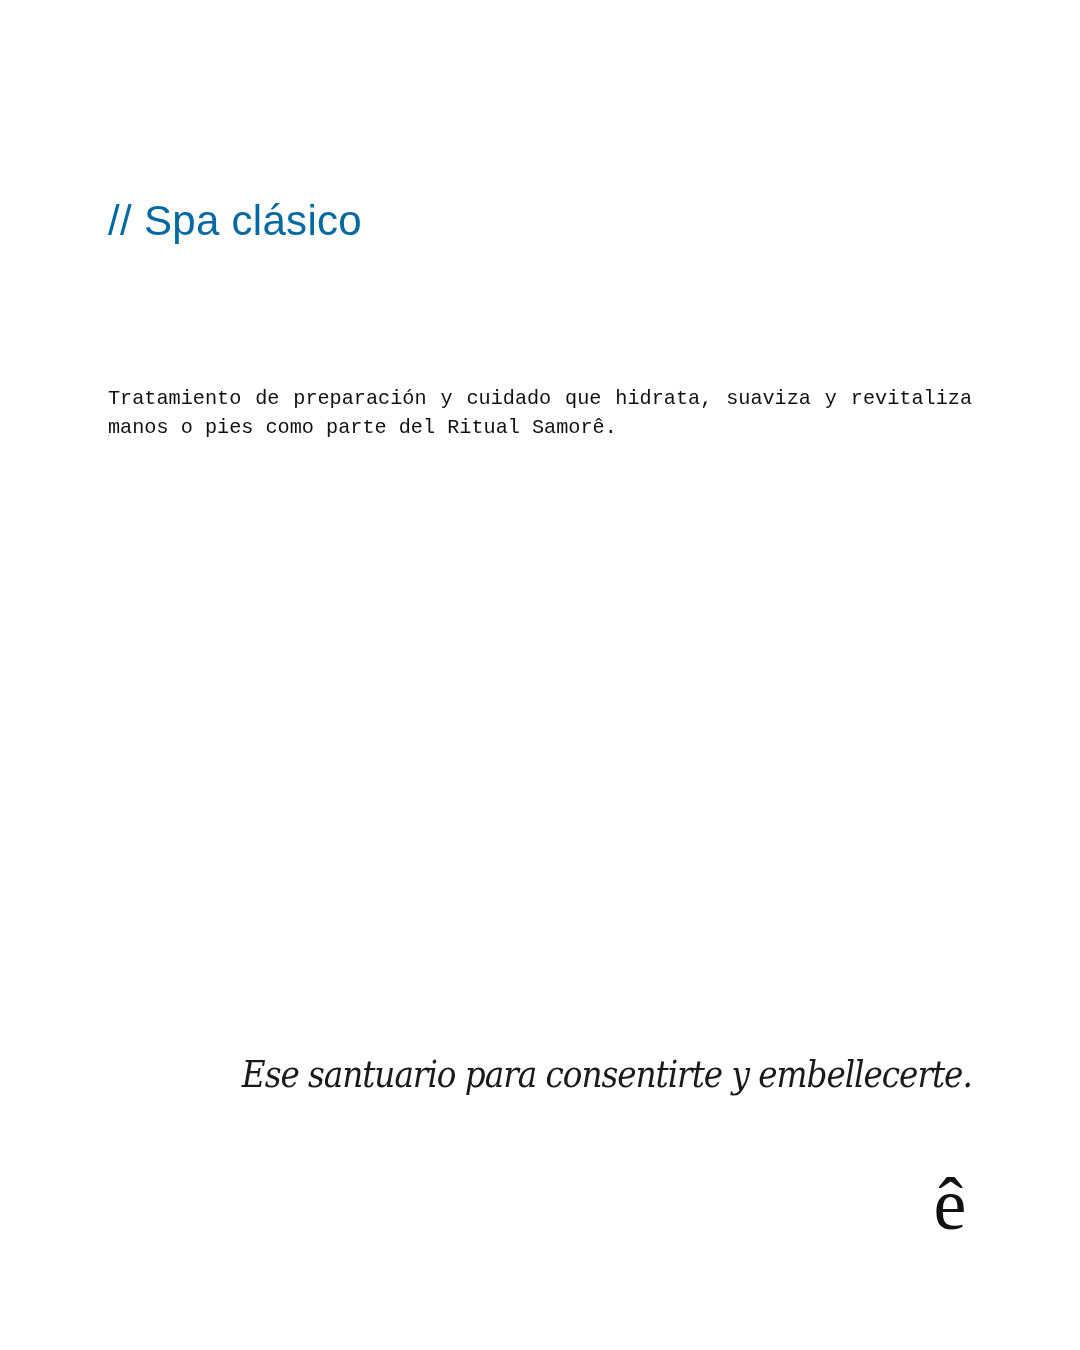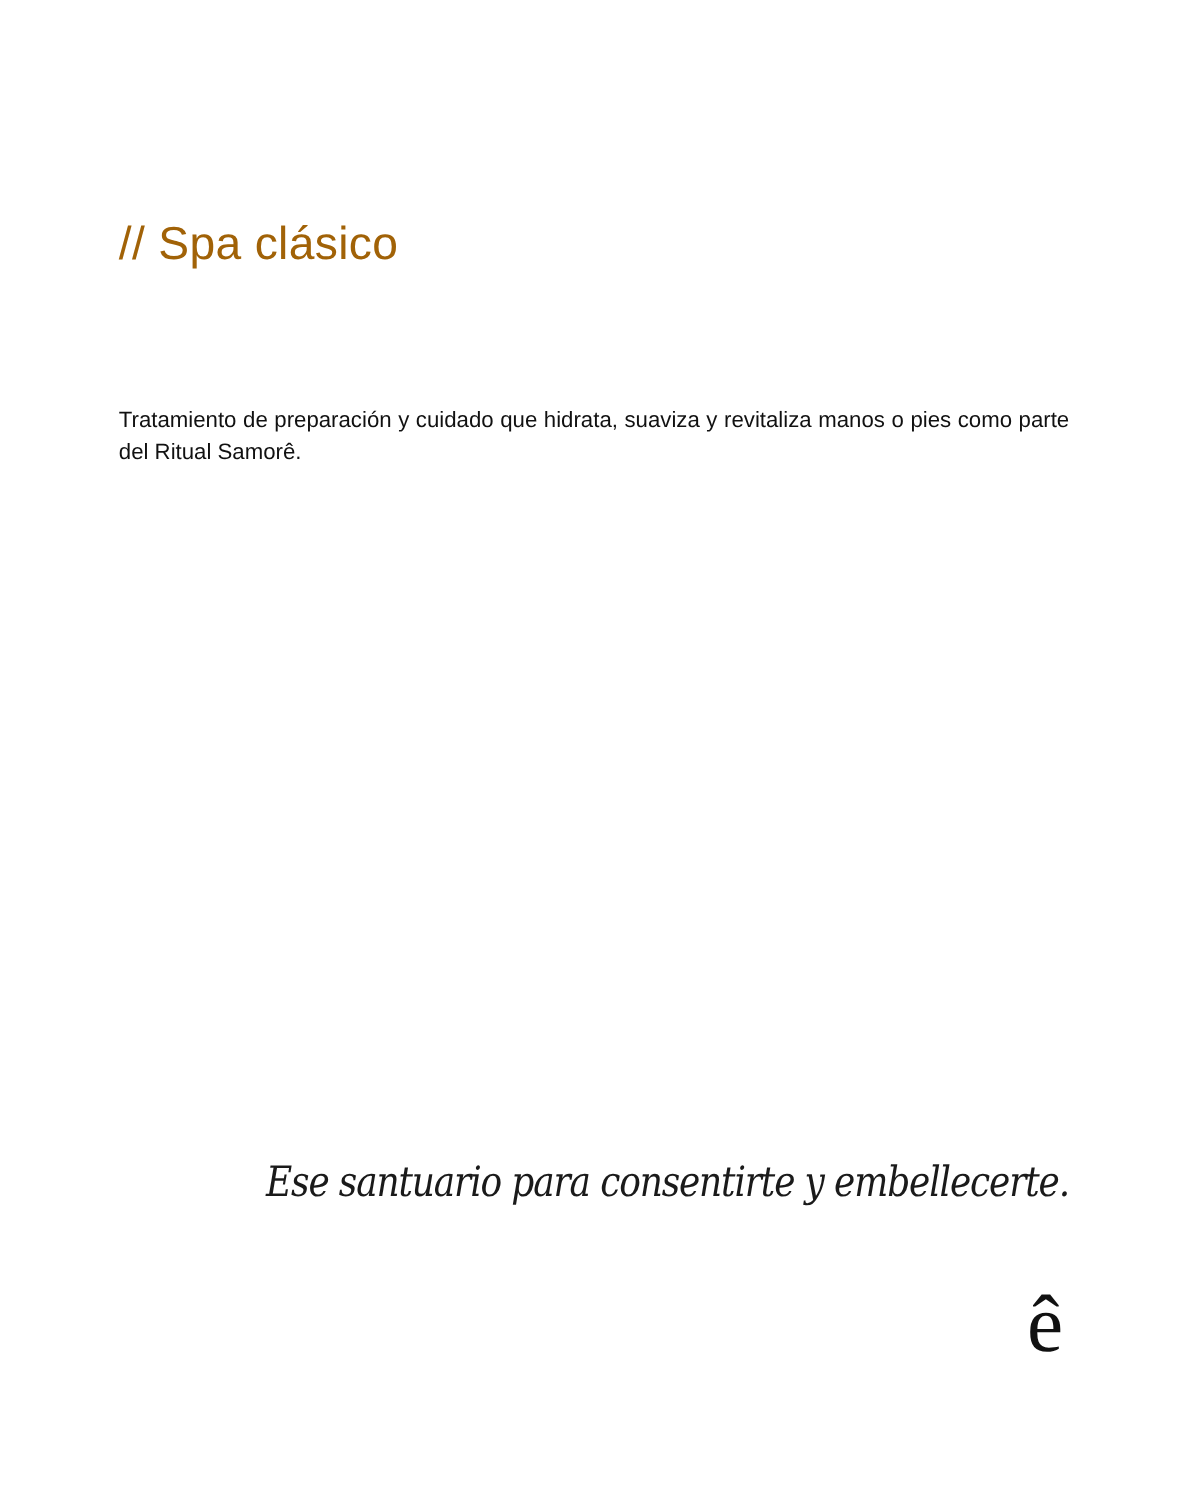--- a/index.html
+++ b/index.html
@@ -17,29 +17,29 @@
     .title {
       position: absolute;
       left: 108px;
       top: 192px;
       margin: 0;
       font-family: "Liberation Sans", "DejaVu Sans", sans-serif;
       font-weight: 400;
       font-size: 42px;
       line-height: 58px;
       letter-spacing: 0.3px;
-      color: #a16207;
+      color: #0369a1;
       white-space: nowrap;
     }
     .body-text {
       position: absolute;
       left: 108px;
-      top: 368px;
+      top: 384px;
       width: 864px;
-      font-family: Liberation Sans, sans-serif;
+      font-family: Liberation Mono, monospace;
       font-size: 20.2px;
       line-height: 29px;
       color: #111111;
     }
     .body-text p {
       margin: 0 0 29px 0;
       text-align: justify;
       text-align-last: left;
     }
     .tagline {

